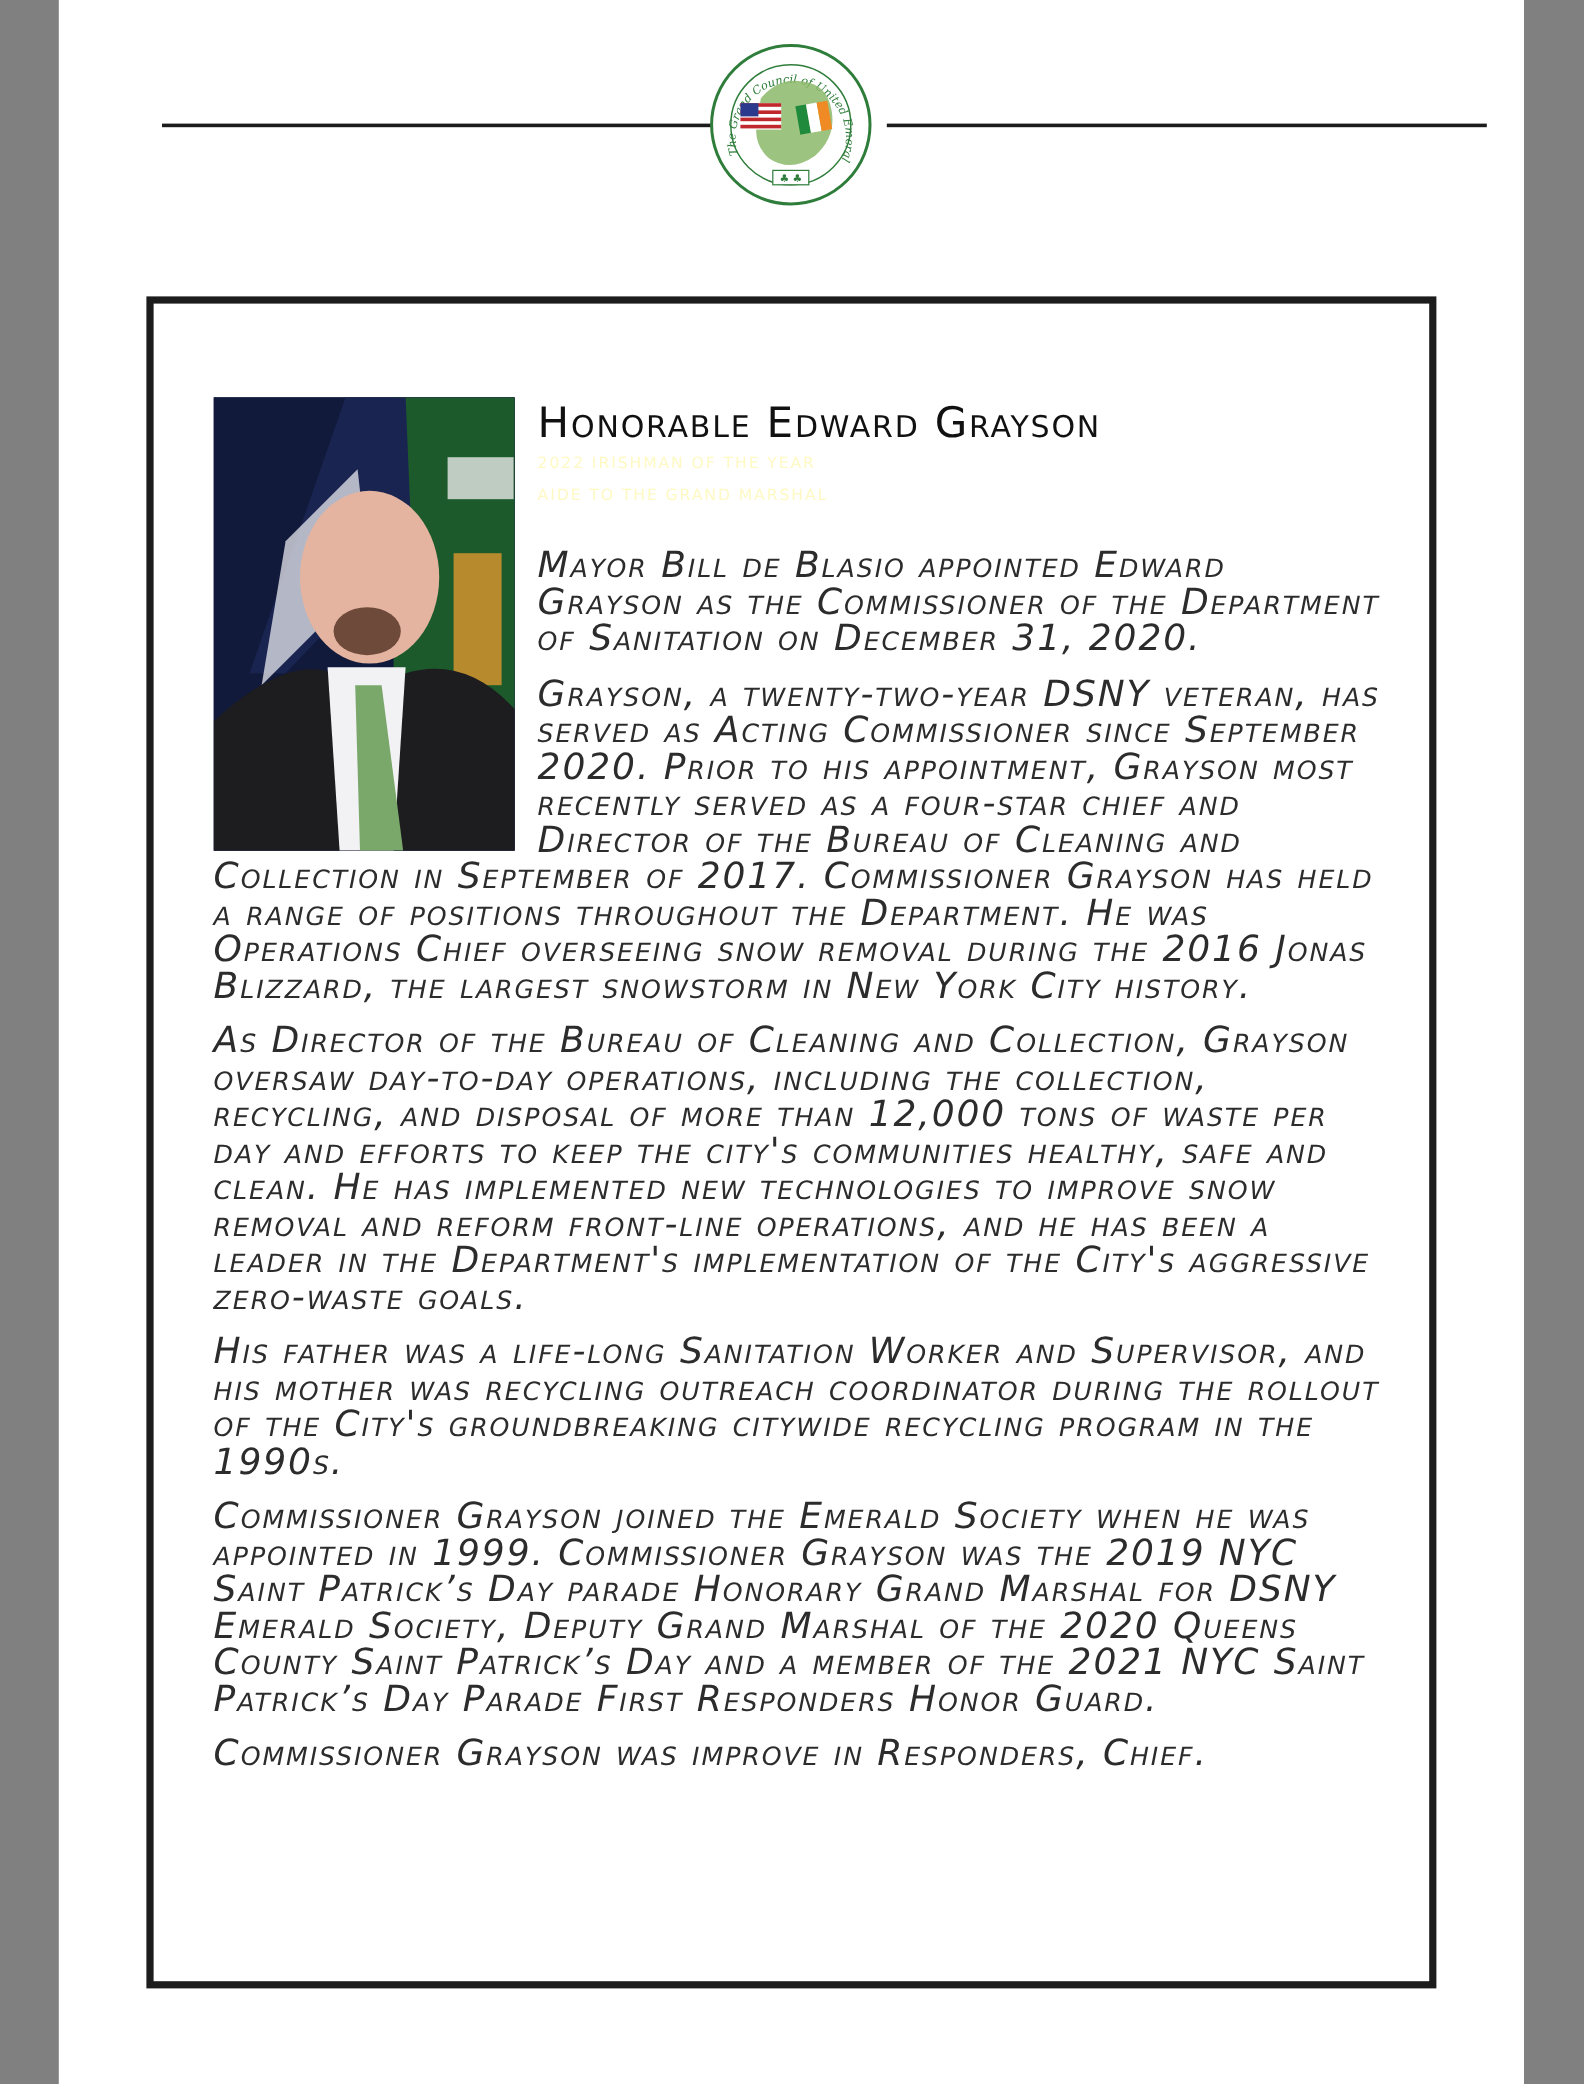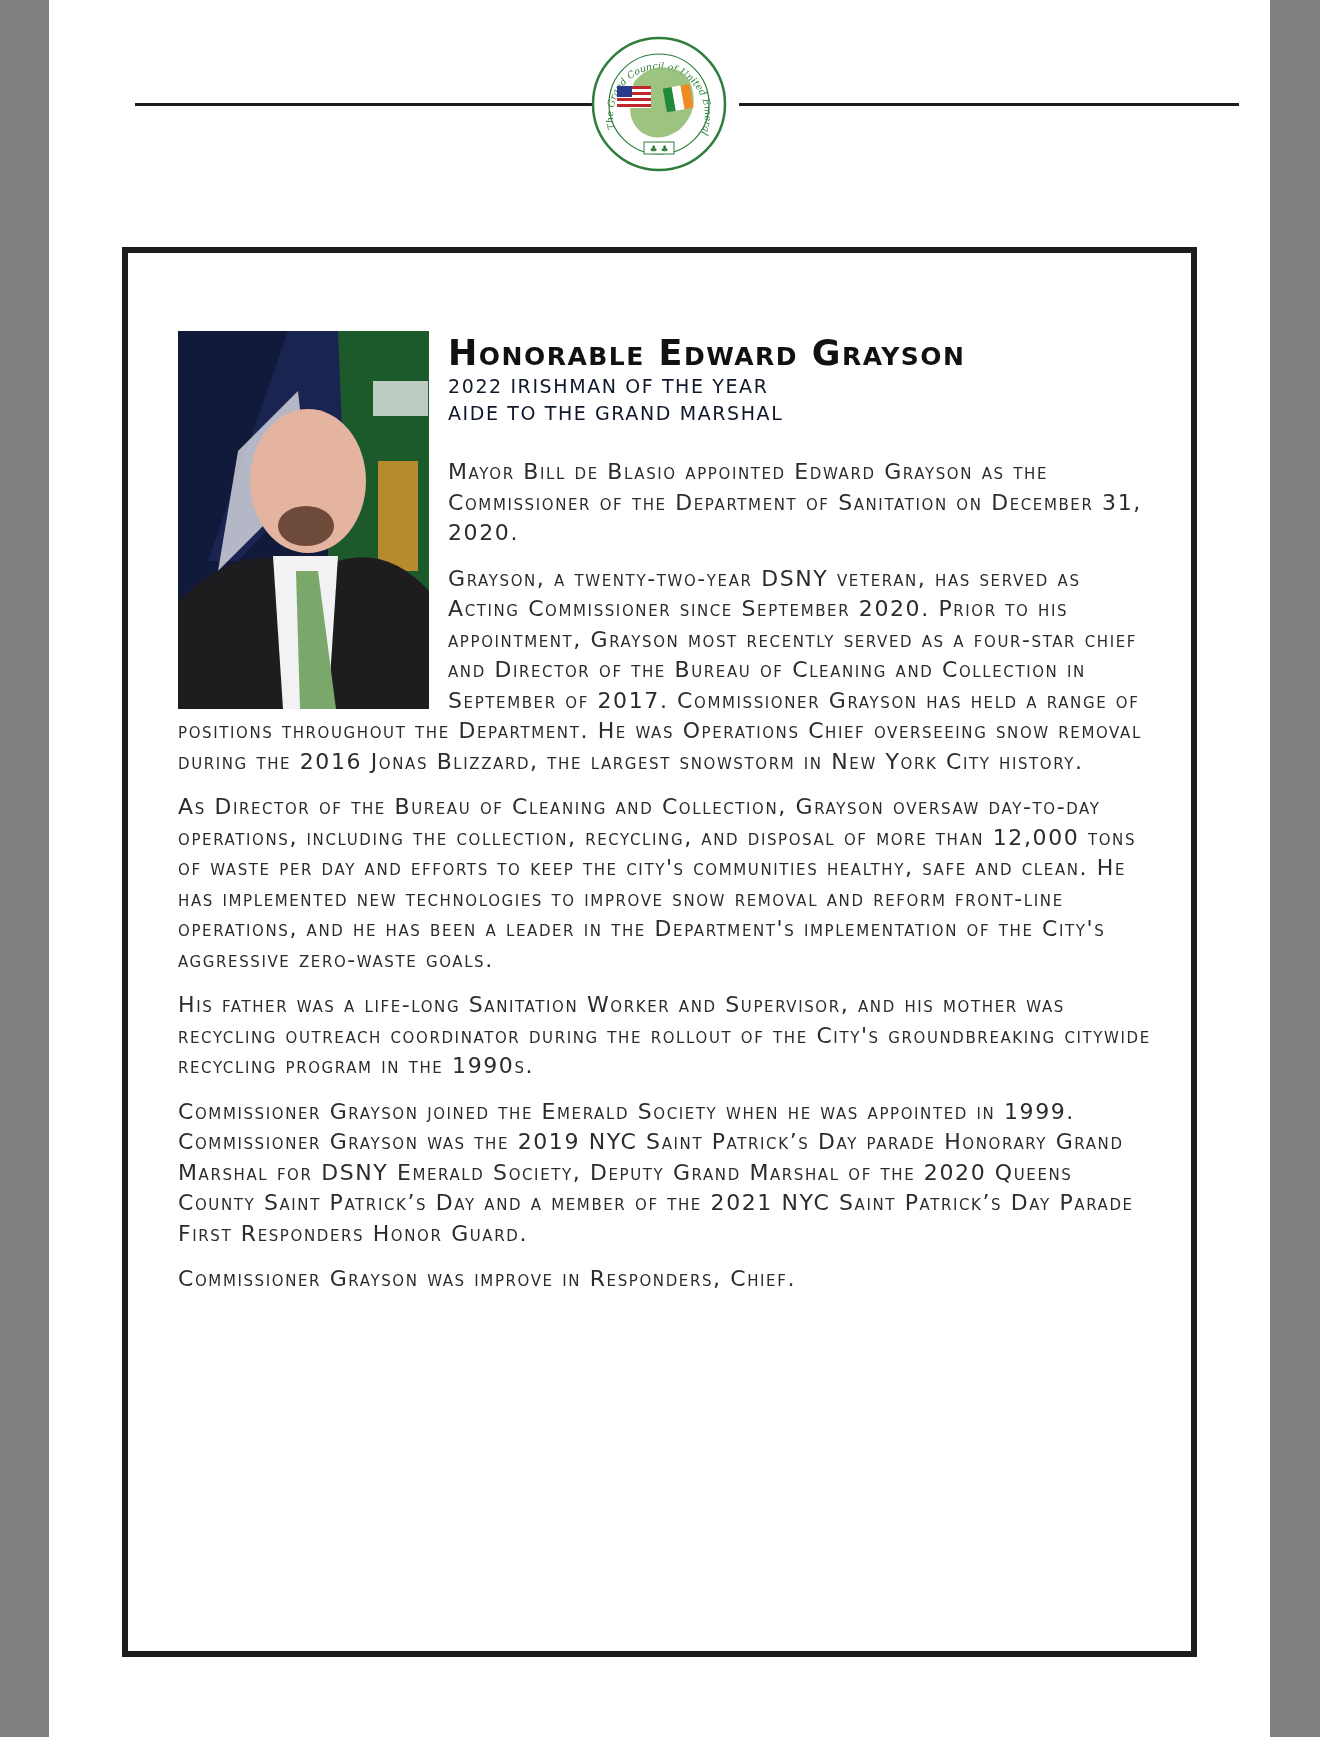--- a/index.html
+++ b/index.html
@@ -9,24 +9,24 @@
   .rule { position:absolute; top:103px; height:3px; background:#1c1c1c; }
   .rule.left { left:86px; width:491px; }
   .rule.right { left:690px; width:500px; }
   .seal { position:absolute; left:540px; top:34px; width:140px; height:140px; }
   .frame { position:absolute; left:73px; top:247px; width:1063px; height:1398px;
            border:6px solid #1c1c1c; box-sizing:content-box; }
   .photo { position:absolute; left:178px; top:331px; width:251px; height:378px; overflow:hidden; background:#0f1a3a; }
   .content { position:absolute; left:178px; top:331px; width:975px; color:#2a2a2a; }
   .header-block { margin-left:270px; }
   .name { font-family:"DejaVu Sans", sans-serif; font-variant:small-caps; font-size:35px; letter-spacing:1.5px;
-          color:#111; margin:2px 0 0 0; line-height:40px; font-weight:bold; }
-  .sub { font-size:19px; letter-spacing:1.6px; color:#0f172a; line-height:27px; text-transform:uppercase; }
-  .body p { font-variant:small-caps; font-size:22px; letter-spacing:1.6px; line-height:30.5px; margin:0 0 15px 0;
-            color:#2c2c2c; text-transform:lowercase; }
+          color:#111; margin:2px 0 0 0; line-height:40px; font-weight:normal; }
+  .sub { font-size:13px; letter-spacing:1.6px; color:#fef9c3; line-height:27px; text-transform:uppercase; }
+  .body p { font-variant:small-caps; font-size:30px; letter-spacing:1.6px; line-height:30.5px; margin:0 0 15px 0;
+            color:#2c2c2c; text-transform:lowercase;font-style:italic; }
   .float-photo { float:left; width:270px; height:378px; }
   .p1 { margin-top:30px !important; }
 </style>
 </head>
 <body>
 
 <div class="page">
   <div class="rule left"></div>
   <div class="rule right"></div>
 

